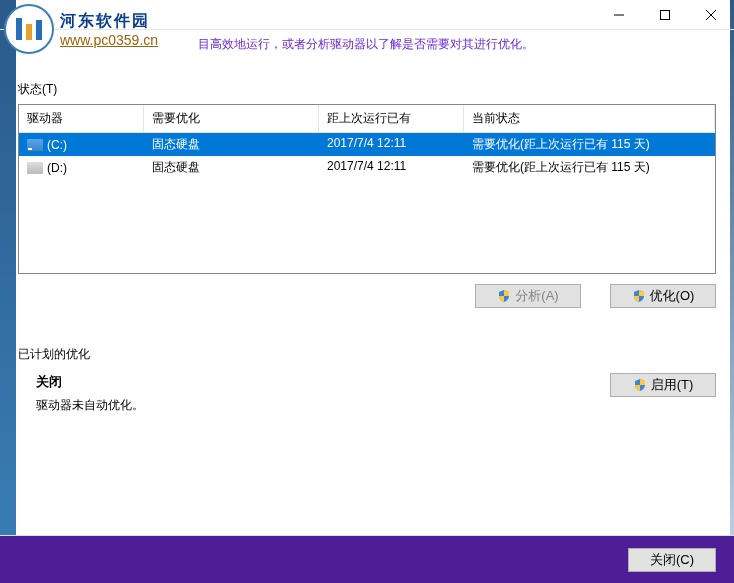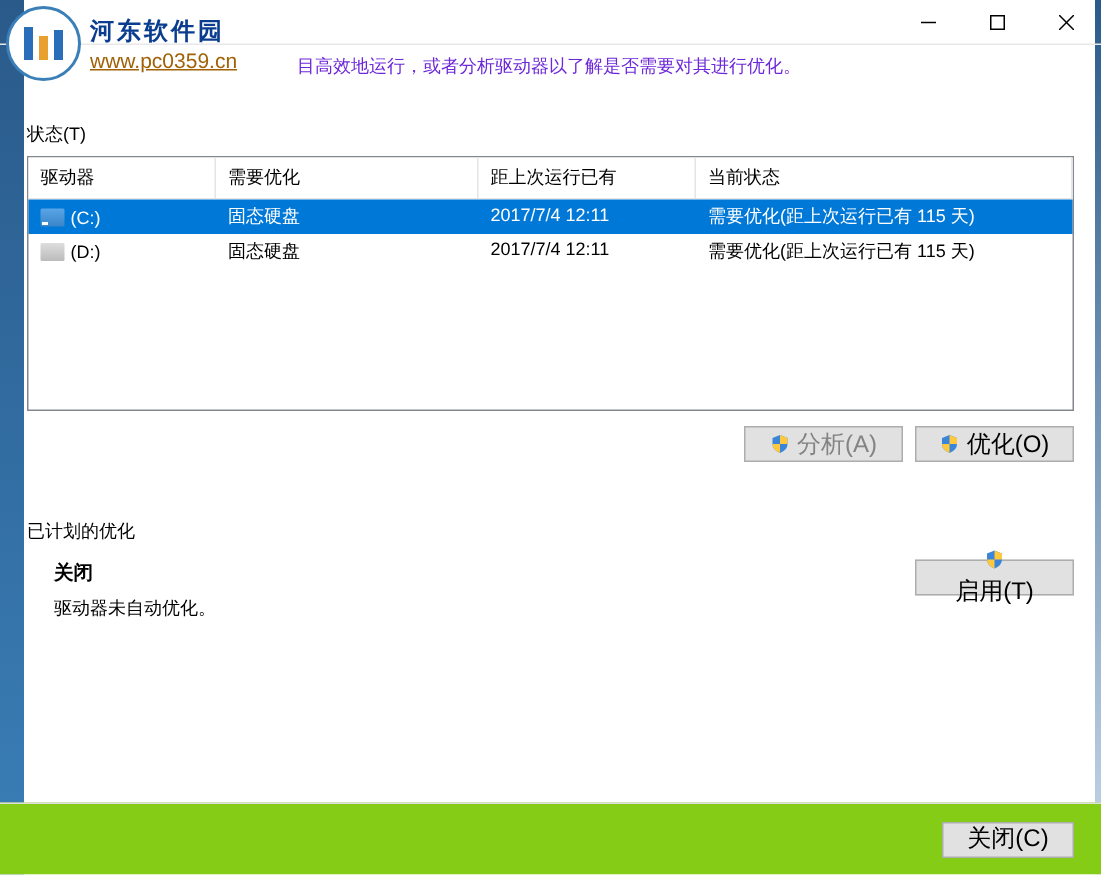--- a/index.html
+++ b/index.html
@@ -29,32 +29,32 @@
 .col-drive { width: 125px; display: flex; align-items: center; gap: 4px; }
 .col-media { width: 175px; }
 .col-lastrun { width: 145px; }
 .col-status { flex: 1; }
 .drive-icon { width: 16px; height: 12px; display: inline-block; }
 .drive-icon.c { background: linear-gradient(#5aa5e8,#3a85c8); border-radius: 1px; position: relative; }
 .drive-icon.c::after { content: ""; position: absolute; left: 1px; bottom: 1px; width: 4px; height: 2px; background: #fff; }
 .drive-icon.d { background: linear-gradient(#ddd,#bbb); border-radius: 1px; }
 
 .btn-row { display: flex; justify-content: flex-end; gap: 8px; margin-top: 10px; }
-.btn { min-width: 106px; height: 24px; border: 1px solid #adadad; background: #e1e1e1; font-size: 16px; display: flex; align-items: center; justify-content: center; gap: 4px; cursor: pointer; font-family: inherit; }
+.btn { min-width: 106px; height: 24px; border: 1px solid #adadad; background: #e1e1e1; font-size: 13px; display: flex; align-items: center; justify-content: center; gap: 4px; cursor: pointer; font-family: inherit; margin-left: 21px; }
 .btn:disabled { color: #838383; cursor: default; }
 
 .shield { width: 14px; height: 14px; display: inline-block; }
 
 .scheduled-section { margin-top: 38px; }
 .scheduled-body { display: flex; align-items: flex-start; gap: 8px; margin-top: 10px; padding-left: 18px; }
 .scheduled-text { flex: 1; }
 .scheduled-status { font-size: 13px; font-weight: bold; margin-bottom: 6px; }
 .scheduled-desc { font-size: 12px; }
 
-.footer { position: absolute; bottom: 0; left: 0; right: 0; height: 48px; background: #84cc16; border-top: 1px solid #dfdfdf; display: flex; justify-content: flex-end; align-items: center; padding-right: 18px; }
+.footer { position: absolute; bottom: 0; left: 0; right: 0; height: 48px; background: #4c1d95; border-top: 1px solid #dfdfdf; display: flex; justify-content: flex-end; align-items: center; padding-right: 18px; }
 .footer .btn { min-width: 88px; }
 
 .left-bg { position: absolute; left: 0; top: 0; width: 16px; height: 100%; background: linear-gradient(#2a5a8a, #3a7fb8); z-index: -1; }
 .right-bg { position: absolute; right: 0; top: 0; width: 4px; height: 100%; background: linear-gradient(#2a5a8a, #c8d8e8); z-index: -1; }
 </style>
 </head>
 <body>
 
 <div class="left-bg"></div>
 <div class="right-bg"></div>
@@ -145,21 +145,21 @@
     </button>
   </div>
 
   <div class="scheduled-section">
     <div class="section-label">已计划的优化</div>
     <div class="scheduled-body">
       <div class="scheduled-text">
         <div class="scheduled-status">关闭</div>
         <div class="scheduled-desc">驱动器未自动优化。</div>
       </div>
-      <button class="btn" style="min-width:106px;flex-direction:column;">
+      <button class="btn" style="min-width:106px;">
         <span class="shield"><svg width="14" height="14" viewBox="0 0 14 14">
               <path d="M7 1 L12 3 L12 7 Q12 11 7 13 Q2 11 2 7 L2 3 Z" fill="#3a85d8"></path>
               <path d="M7 1 L12 3 L12 7 L7 7 Z" fill="#ffc83d"></path>
               <path d="M7 7 L7 13 Q2 11 2 7 Z" fill="#ffc83d"></path>
             </svg></span>
         <span>启用(T)</span>
       </button>
     </div>
   </div>
 </div>

